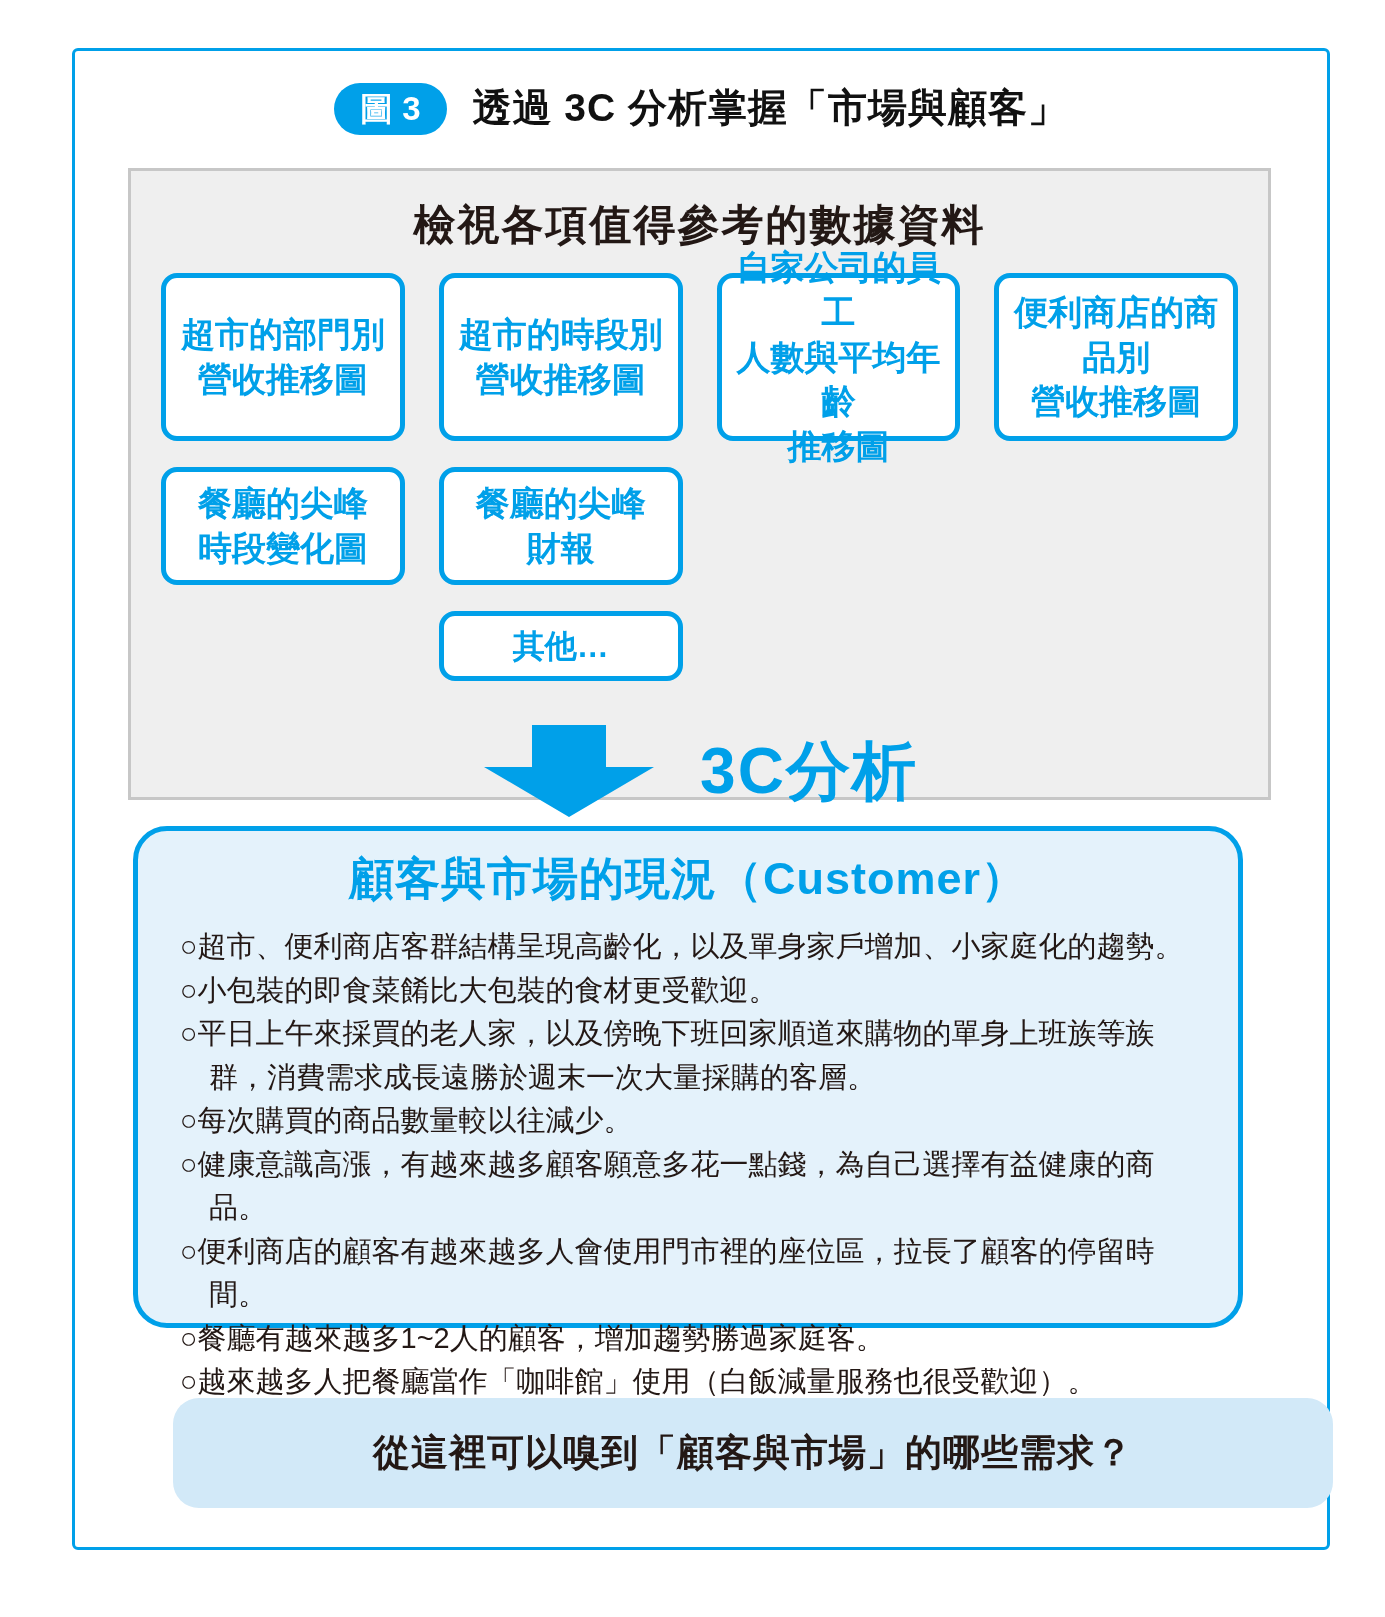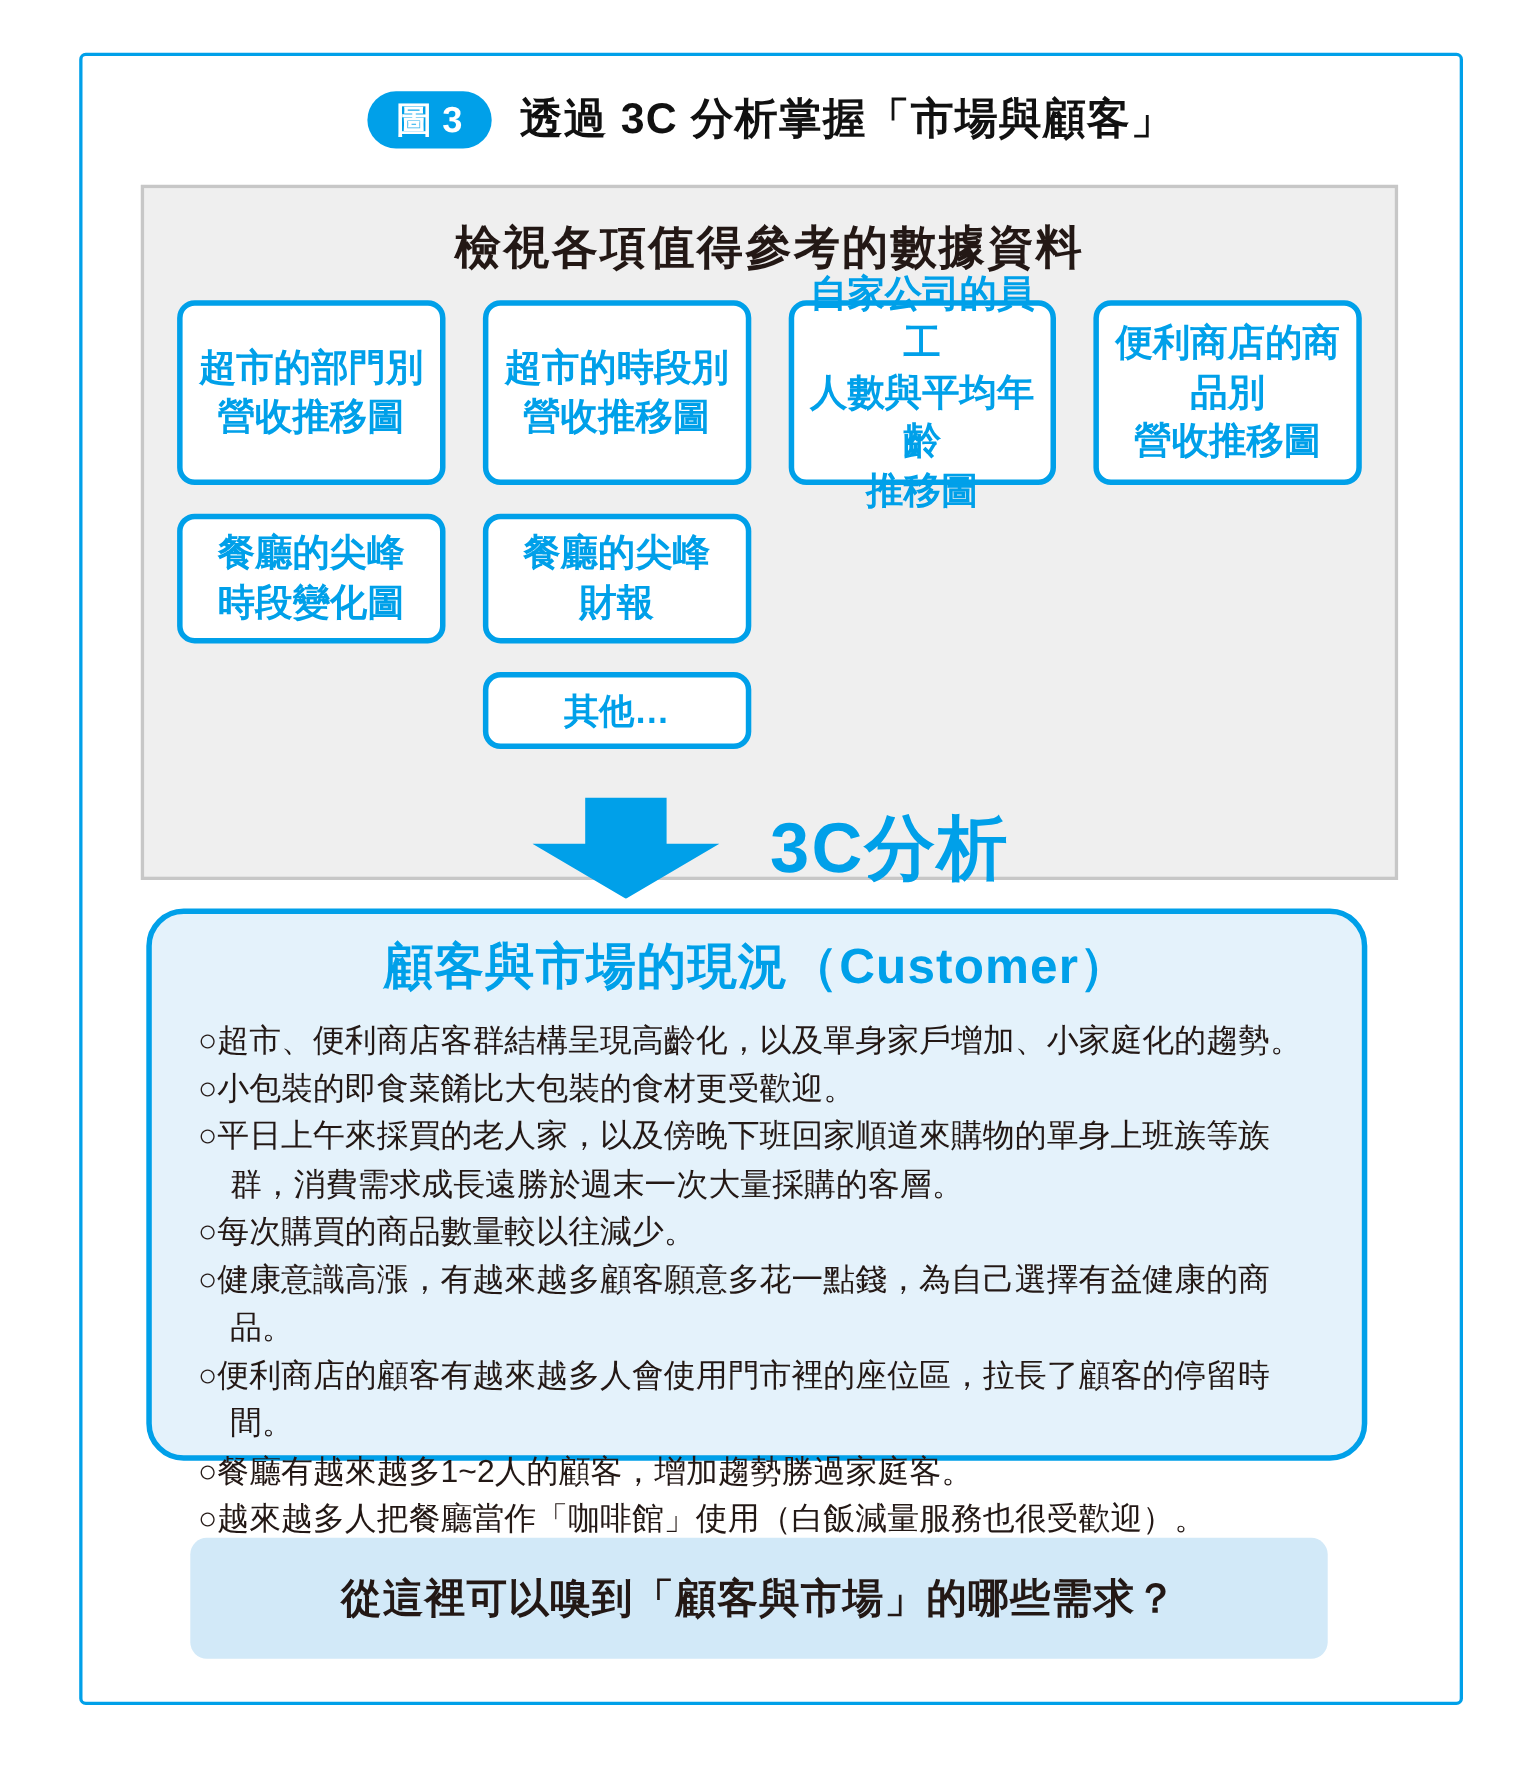--- a/index.html
+++ b/index.html
@@ -67,22 +67,22 @@
     background:var(--customer-bg);border:5px solid var(--accent);border-radius:34px;
   }
   .customer-title{
     margin:18px 0 0;text-align:center;font-size:45px;font-weight:bold;color:var(--accent);
     letter-spacing:1px;
   }
   .bullets{margin:16px 26px 0 42px;font-size:29px;line-height:1.5;color:var(--ink);}
   .bullet{padding-left:1em;text-indent:-1em;}
   
   .question-box{
-    position:absolute;left:98px;top:1347px;width:1034px;height:110px;
-    background:var(--question-bg);border-radius:15px;
+    position:absolute;left:98px;top:1347px;width:1160px;height:110px;
+    background:var(--question-bg);border-radius:26px;
     display:flex;align-items:center;justify-content:center;
   }
   .question-text{font-size:37px;font-weight:bold;color:var(--ink);letter-spacing:1px;}
 </style>
 </head>
 <body>
 
 <div class="frame">
 
   <div class="header">

